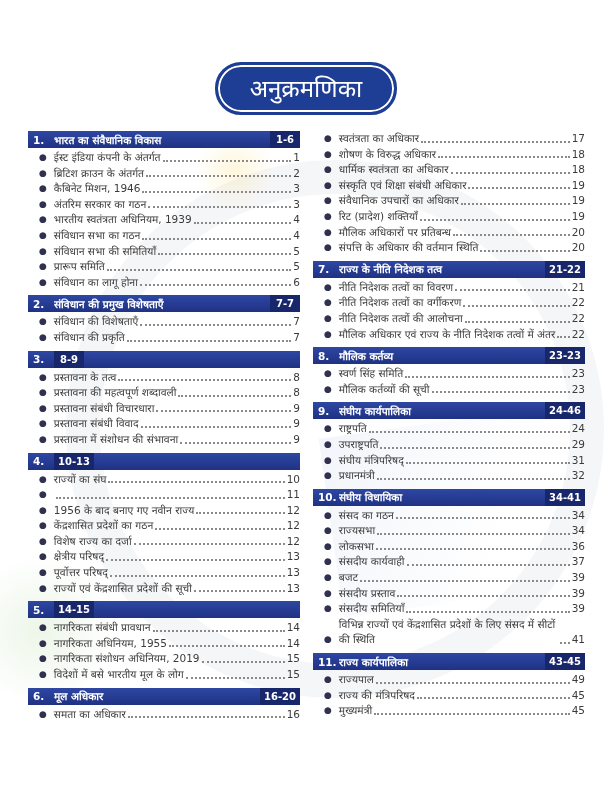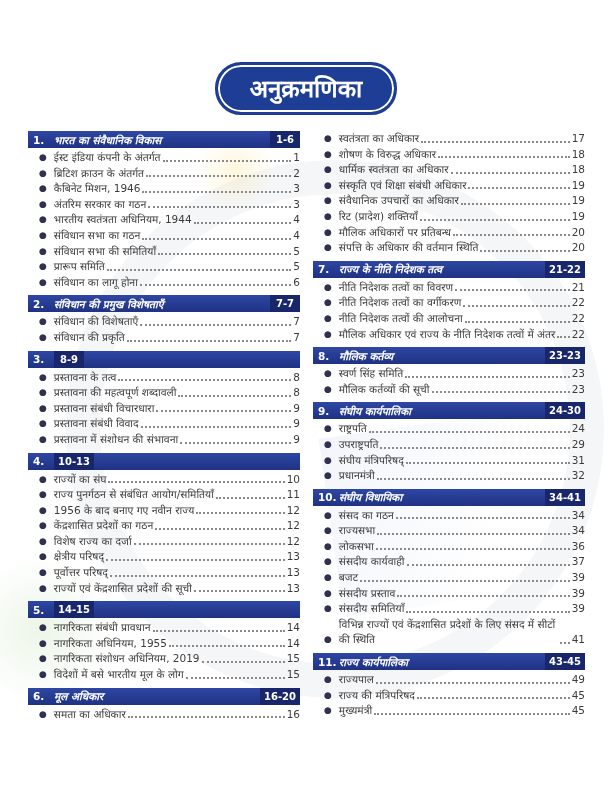--- a/index.html
+++ b/index.html
@@ -36,42 +36,42 @@
   
   .title-pill{
     width:156px;
     margin:62px auto 16px auto;
     background:#1e3e95;
     border:3px solid #1e3e95;
     box-shadow:inset 0 0 0 2px #ffffff;
     border-radius:26px;
     color:#ffffff;
     font-size:24px;
-    font-weight:bold;
+    font-weight:normal;
     text-align:center;
     padding:6px 10px 8px 10px;
   }
 
   .columns{display:flex;gap:13px;padding:0 27px 0 28px;}
   .col{width:272px;}
 
   .section{margin-top:5px;}
   .section:first-child{margin-top:0;}
 
   .section-header{
     display:flex;align-items:center;
     height:17px;
     background:linear-gradient(#2e47a3,#1f3284);
     color:#ffffff;
     font-weight:bold;
     font-size:10.5px;
     margin-bottom:2px;
   }
   .sec-num{flex:0 0 auto;width:21px;padding-left:5px;}
-  .sec-title{flex:1 1 auto;white-space:nowrap;overflow:hidden;font-style:italic;}
+  .sec-title{flex:1 1 auto;white-space:nowrap;overflow:hidden;}
   .sec-pages{
     flex:0 0 auto;height:100%;
     background:#18266b;
     display:flex;align-items:center;justify-content:center;
     padding:0 4px;min-width:22px;
     font-size:10px;
   }
 
   .toc-item{
     display:flex;align-items:flex-end;
@@ -131,21 +131,21 @@
 
   <div class="toc-item">
     <span class="bullet">●</span>
     <span class="label">अंतरिम सरकार का गठन</span>
     <span class="dots"></span>
     <span class="pg">3</span>
   </div>
 
   <div class="toc-item">
     <span class="bullet">●</span>
-    <span class="label">भारतीय स्वतंत्रता अधिनियम, 1944</span>
+    <span class="label">भारतीय स्वतंत्रता अधिनियम, 1939</span>
     <span class="dots"></span>
     <span class="pg">4</span>
   </div>
 
   <div class="toc-item">
     <span class="bullet">●</span>
     <span class="label">संविधान सभा का गठन</span>
     <span class="dots"></span>
     <span class="pg">4</span>
   </div>
@@ -247,21 +247,20 @@
     <div class="items">
   <div class="toc-item">
     <span class="bullet">●</span>
     <span class="label">राज्यों का संघ</span>
     <span class="dots"></span>
     <span class="pg">10</span>
   </div>
 
   <div class="toc-item">
     <span class="bullet">●</span>
-    <span class="label">राज्य पुनर्गठन से संबंधित आयोग/समितियाँ</span>
     <span class="dots"></span>
     <span class="pg">11</span>
   </div>
 
   <div class="toc-item">
     <span class="bullet">●</span>
     <span class="label">1956 के बाद बनाए गए नवीन राज्य</span>
     <span class="dots"></span>
     <span class="pg">12</span>
   </div>
@@ -474,21 +473,21 @@
     <span class="dots"></span>
     <span class="pg">23</span>
   </div>
 </div>
   </div>
 
   <div class="section">
     <div class="section-header">
       <span class="sec-num">9.</span>
       <span class="sec-title">संघीय कार्यपालिका</span>
-      <span class="sec-pages">24-30</span>
+      <span class="sec-pages">24-46</span>
     </div>
     <div class="items">
   <div class="toc-item">
     <span class="bullet">●</span>
     <span class="label">राष्ट्रपति</span>
     <span class="dots"></span>
     <span class="pg">24</span>
   </div>
 
   <div class="toc-item">

